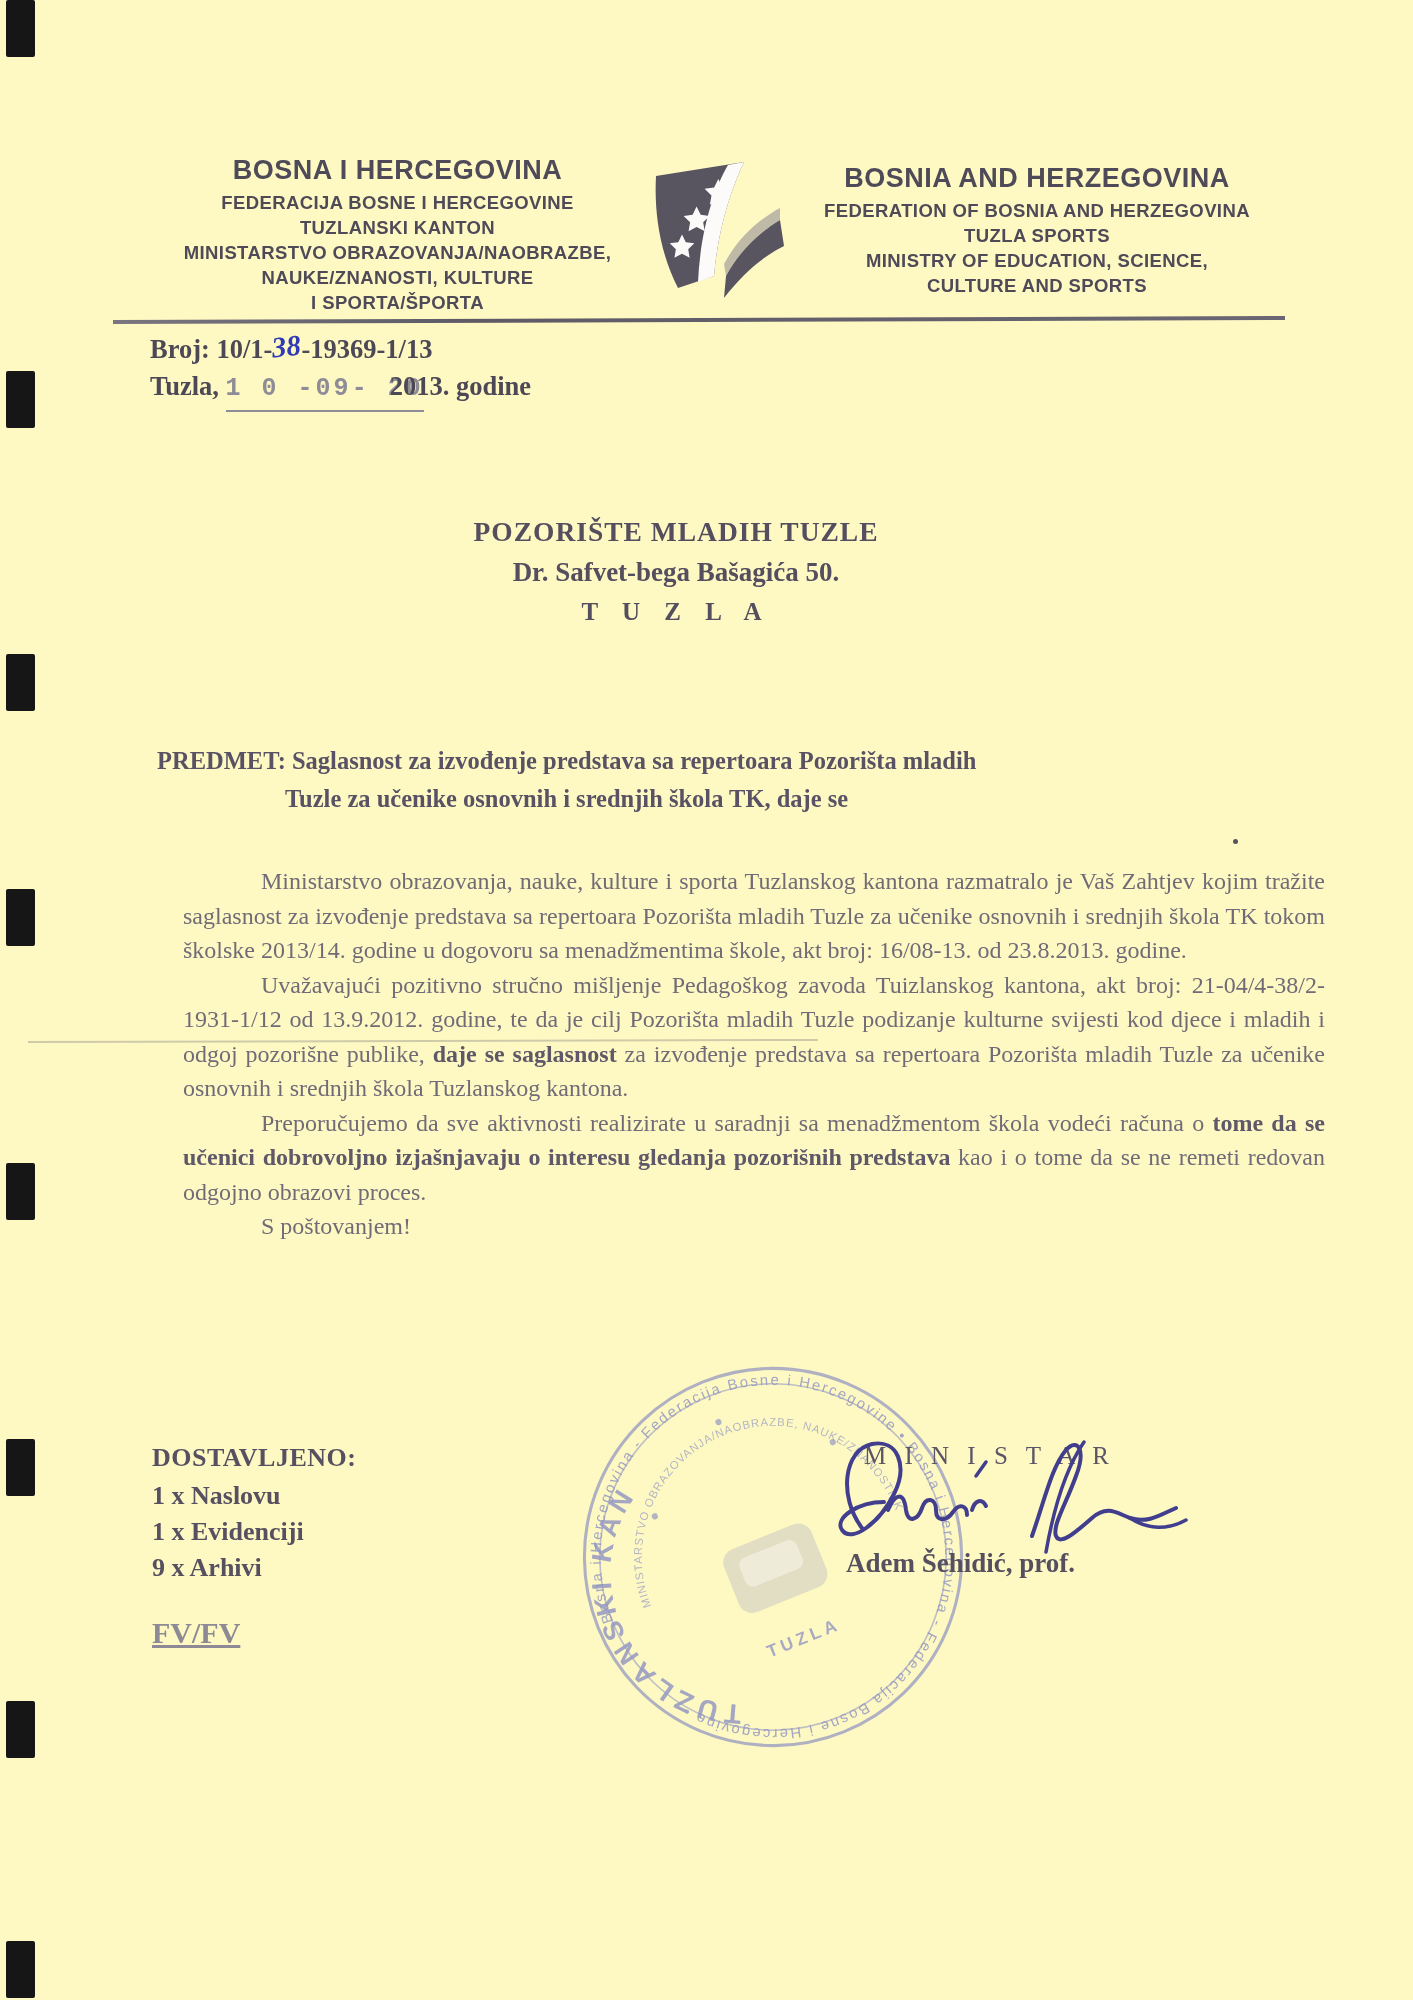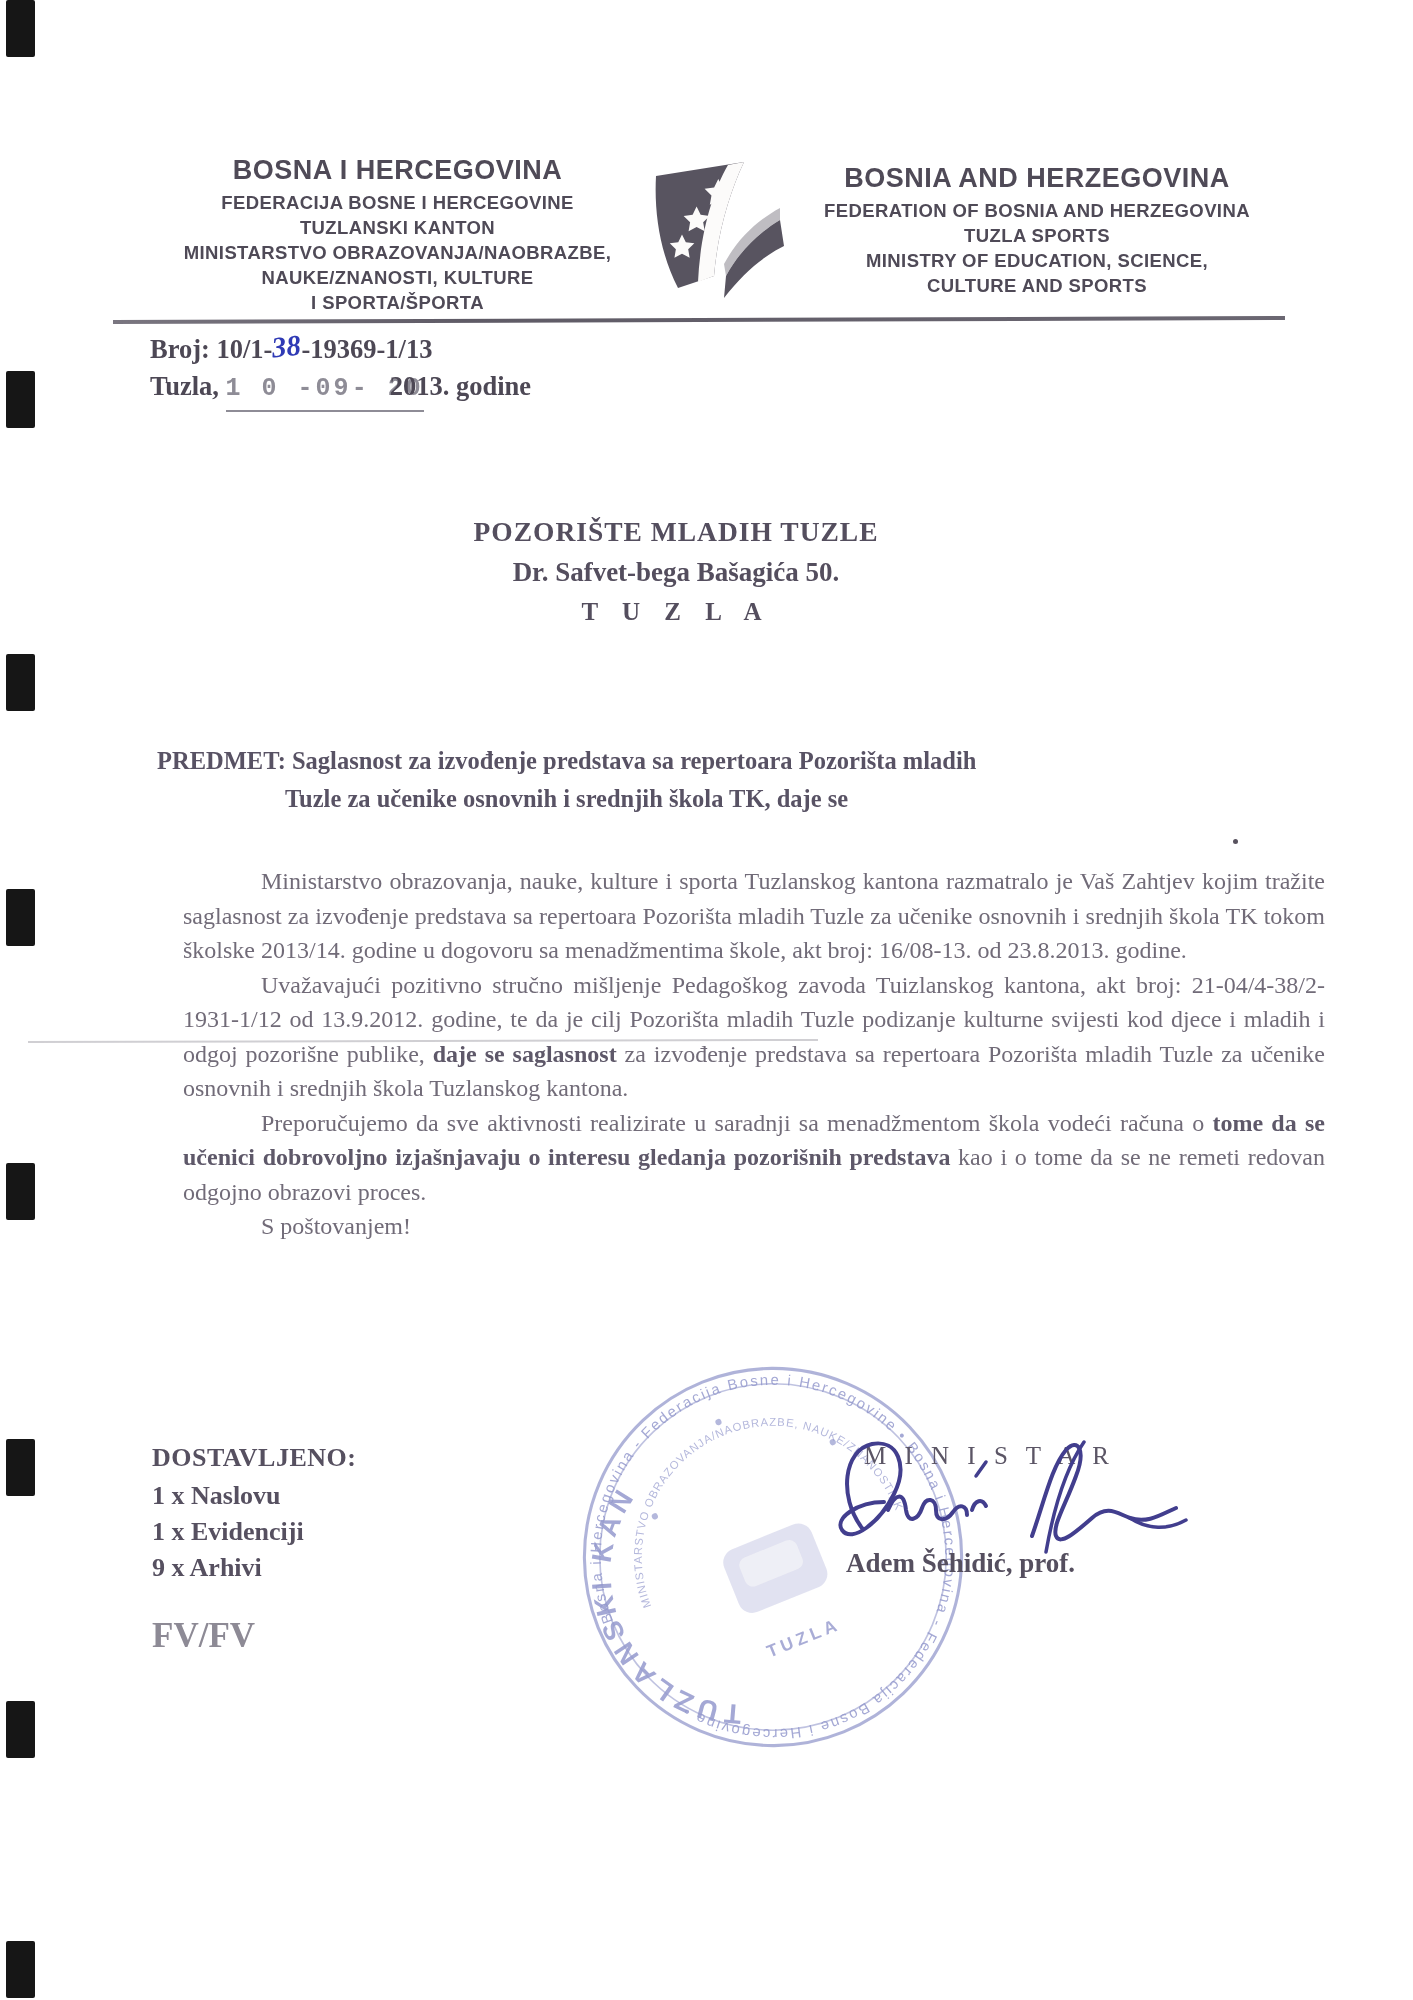--- a/index.html
+++ b/index.html
@@ -2,21 +2,21 @@
 <html><head>
 <meta charset="utf-8">
 <style>
   * { margin: 0; padding: 0; box-sizing: border-box; }
   html, body { background: #e8e8e8; }
   .page {
     position: relative;
     width: 1413px;
     height: 2000px;
     margin: 0 auto;
-    background: #ffffff;
+    background: #fef9c3;
     overflow: hidden;
     font-family: "Liberation Serif", serif;
     color: #6f6a76;
   }
   
   .edge-mark {
     position: absolute;
     left: 6px;
     width: 29px;
     height: 57px;
@@ -105,21 +105,21 @@
     margin-left: 32px;
   }
   .body-text p { text-indent: 78px; margin: 0; }
   .body-text b { color: #5e5869; }
   .closing { margin-top: 34px; }
 
   
   .distribution { position: absolute; left: 152px; top: 1438px; font-weight: bold; color: #565060; }
   .dist-label { font-size: 26px; line-height: 40px; letter-spacing: 0.5px; }
   .dist-item  { font-size: 26px; line-height: 36px; }
-  .initials   { position: absolute; left: 152px; top: 1616px; font-weight: bold; font-size: 35px; color: #8d8a95; }
+  .initials   { position: absolute; left: 152px; top: 1616px; font-weight: bold; font-size: 30px; color: #8d8a95; text-decoration: underline; }
 
   .minister-title {
     position: absolute; left: 864px; top: 1442px;
     font-weight: normal; font-size: 25px; letter-spacing: 6px; color: #5b5565;
     white-space: nowrap;
   }
   .minister-name {
     position: absolute; left: 846px; top: 1548px;
     font-weight: bold; font-size: 27px; color: #554f5f;
     white-space: nowrap;

